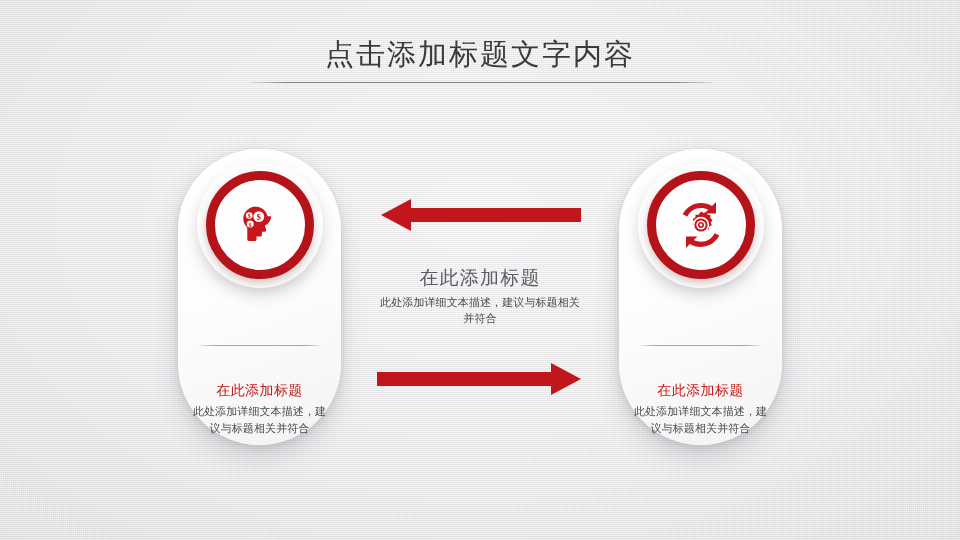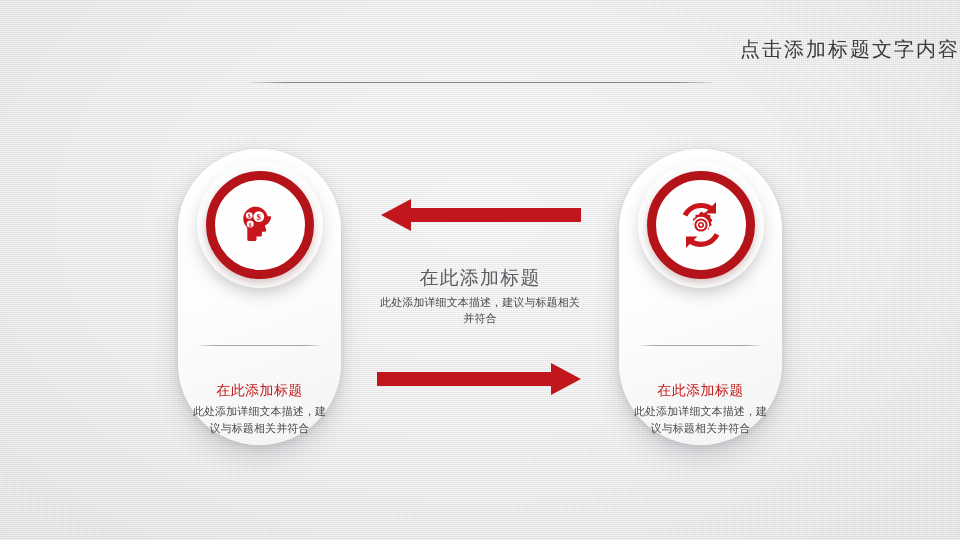--- a/index.html
+++ b/index.html
@@ -37,27 +37,26 @@
 
   
   #title-block {
     position: absolute;
     left: 0;
     top: 38px;
     width: 960px;
     text-align: center;
   }
   #page-title {
-    font-size: 20px;
+    font-size: 29px;
     letter-spacing: 2px;
     color: #3a3a3c;
     line-height: 1.15;
     font-weight: 400;
     white-space: nowrap;
-    text-align: right;
   }
   #title-rule {
     position: absolute;
     left: 250px;
     top: 82px;
     width: 462px;
     height: 1px;
     background: linear-gradient(90deg, rgba(130,130,138,0.15) 0%, rgba(110,110,118,0.85) 8%, rgba(110,110,118,0.85) 92%, rgba(130,130,138,0.15) 100%);
   }
 

